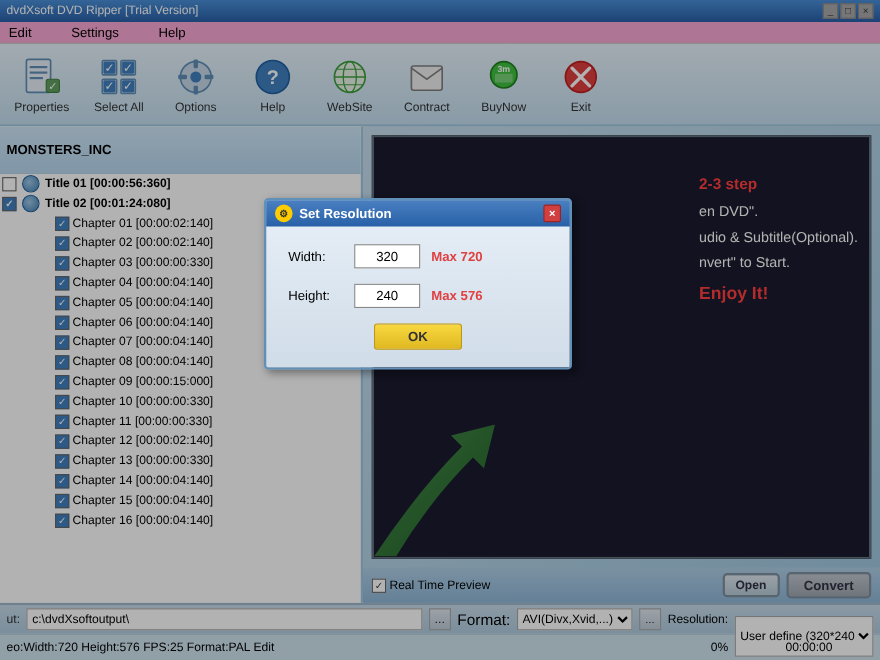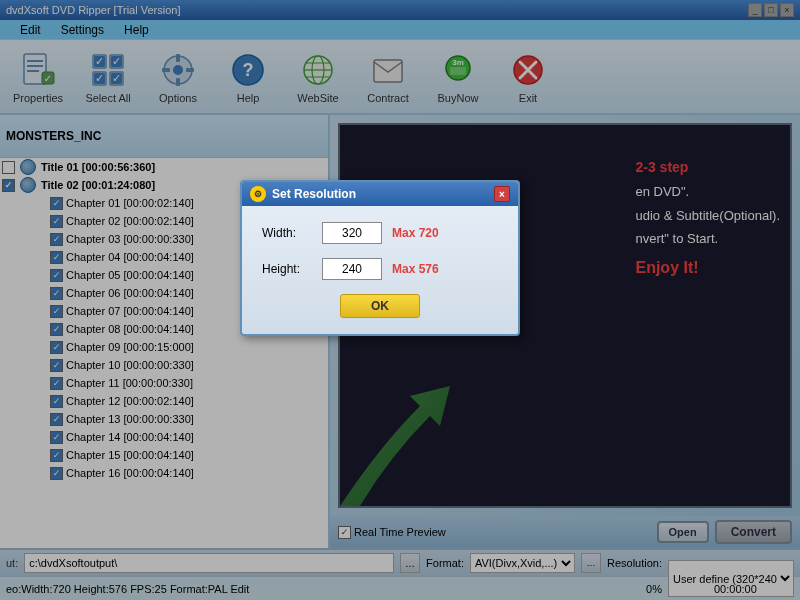--- a/index.html
+++ b/index.html
@@ -33,27 +33,27 @@
       background: #aaa;
       border: 1px solid #888;
       font-size: 9px;
       display: flex; align-items: center; justify-content: center;
       cursor: pointer;
       color: #333;
     }
 
     
     .menu-bar {
-      background: #7dd3fc;
+      background: #f9a8d4;
       border-bottom: 1px solid #ccc;
       height: 20px;
       display: flex;
       align-items: center;
-      padding: 0 16px;
-      gap: 12px;
+      padding: 0 4px;
+      gap: 28px;
       font-size: 12px;
     }
     .menu-item {
       cursor: pointer;
       padding: 0 4px;
     }
 
     
     .toolbar {
       background: linear-gradient(to bottom, #e8f4fc, #c5dff0);
@@ -264,21 +264,21 @@
       padding: 0 4px;
     }
     .browse-btn {
       width: 20px; height: 20px;
       background: linear-gradient(to bottom, #e0e8f0, #c0ccd8);
       border: 1px solid #aaa;
       cursor: pointer;
       display: flex; align-items: center; justify-content: center;
       font-size: 10px;
     }
-    .format-label { font-size: 11px; }
+    .format-label { font-size: 14px; }
     .format-select {
       height: 20px;
       font-size: 11px;
       border: 1px solid #aaa;
       background: white;
       min-width: 100px;
     }
     .format-browse {
       width: 20px; height: 20px;
       background: linear-gradient(to bottom, #e0e8f0, #c0ccd8);

